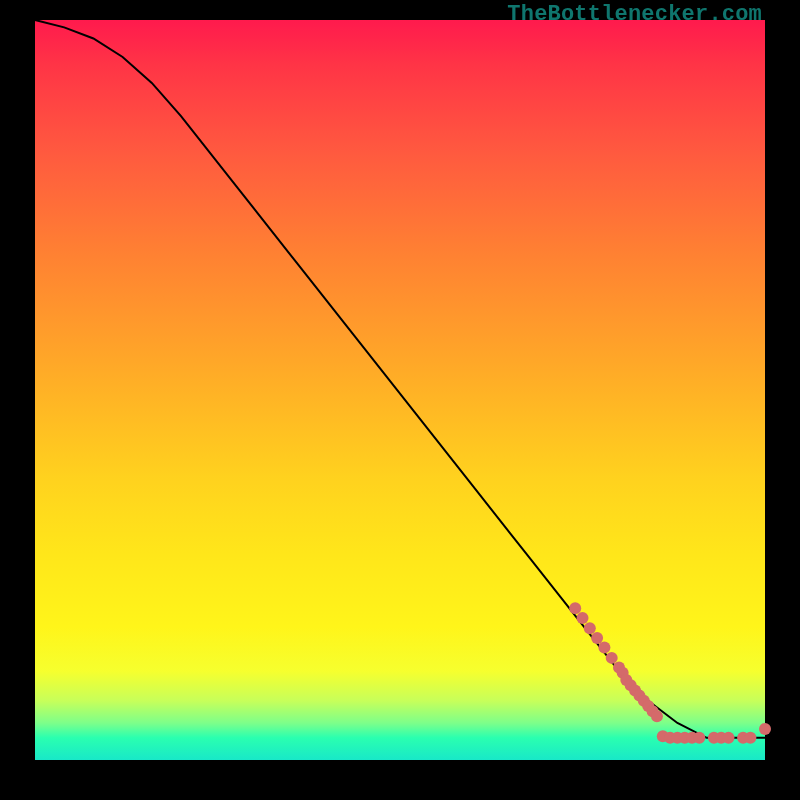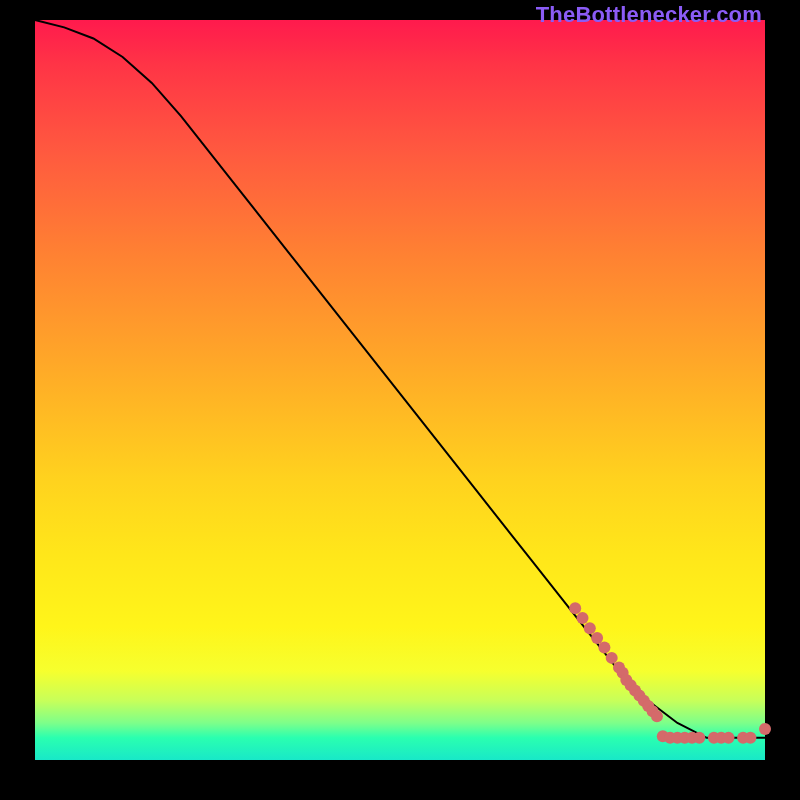--- a/index.html
+++ b/index.html
@@ -45,25 +45,26 @@
     left: 0;
     top: 0;
     width: 730px;
     height: 740px;
     overflow: visible;
   }
   .watermark {
     position: absolute;
     top: 2px;
     right: 38px;
-    color: #8b5cf6;
+    color: #0f766e;
     font-size: 22px;
     font-weight: 600;
     letter-spacing: 0.2px;
     user-select: none;
+    font-family: Liberation Mono, monospace;
   }
 </style>
 </head>
 <body>
 
 <div class="stage">
   <div class="plot">
     <svg viewBox="0 0 730 740">
       <g id="curve-layer">
           <path d="M0.00 0.00 L29.20 7.40 L58.40 18.50 L87.60 37.00 L116.80 62.90 L146.00 96.20 L204.40 170.20 L262.80 244.20 L321.20 318.20 L379.60 392.20 L438.00 466.20 L496.40 540.20 L525.60 577.20 L554.80 614.20 L584.00 651.20 L613.20 680.80 L642.40 703.00 L671.60 717.80 L700.80 717.80 L730.00 717.80" fill="none" stroke="#000000" stroke-width="2"></path>

